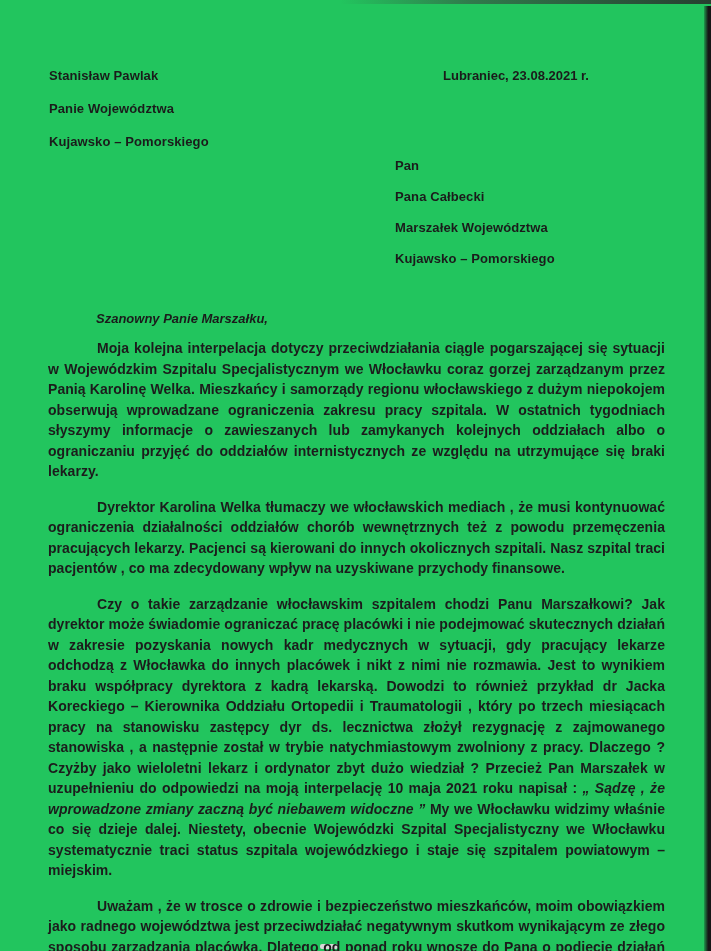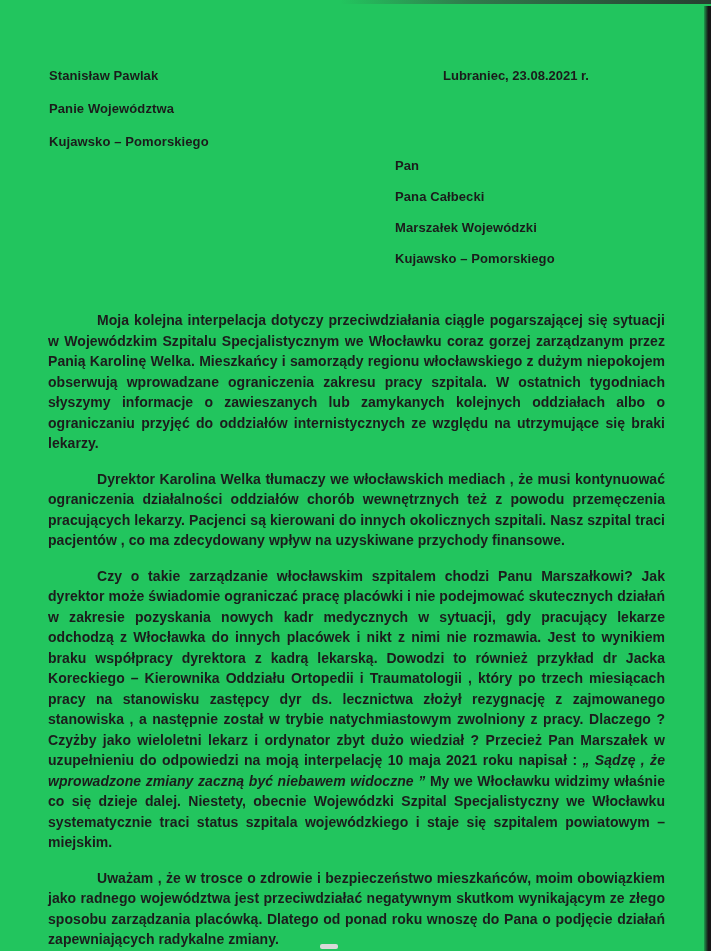--- a/index.html
+++ b/index.html
@@ -121,25 +121,26 @@
     <p>Stanisław Pawlak</p>
     <p>Panie Województwa</p>
     <p>Kujawsko – Pomorskiego</p>
   </div>
 
   <p class="date-line">Lubraniec, 23.08.2021 r.</p>
 
   <div class="recipient-block">
     <p>Pan</p>
     <p>Pana Całbecki</p>
-    <p>Marszałek Wojewódzki</p>
+    <p>Marszałek Województwa</p>
     <p>Kujawsko – Pomorskiego</p>
   </div>
 
   <div class="letter-body">
+    <p class="salutation">Szanowny Panie Marszałku,</p>
 
     <p class="body-par">Moja kolejna interpelacja dotyczy przeciwdziałania ciągle pogarszającej się sytuacji w Wojewódzkim Szpitalu Specjalistycznym we Włocławku coraz gorzej zarządzanym przez Panią Karolinę Welka. Mieszkańcy i samorządy regionu włocławskiego z dużym niepokojem obserwują wprowadzane ograniczenia zakresu pracy szpitala. W ostatnich tygodniach słyszymy informacje o zawieszanych lub zamykanych kolejnych oddziałach albo o ograniczaniu przyjęć do oddziałów internistycznych ze względu na utrzymujące się braki lekarzy.</p>
 
     <p class="body-par">Dyrektor Karolina Welka tłumaczy we włocławskich mediach , że musi kontynuować ograniczenia działalności oddziałów chorób wewnętrznych też z powodu przemęczenia pracujących lekarzy. Pacjenci są kierowani do innych okolicznych szpitali. Nasz szpital traci pacjentów , co ma zdecydowany wpływ na uzyskiwane przychody finansowe.</p>
 
     <p class="body-par">
       <span>Czy o takie zarządzanie włocławskim szpitalem chodzi Panu Marszałkowi? Jak dyrektor może świadomie ograniczać pracę placówki i nie podejmować skutecznych działań w zakresie pozyskania nowych kadr medycznych w sytuacji, gdy pracujący lekarze odchodzą z Włocławka do innych placówek i nikt z nimi nie rozmawia. Jest to wynikiem braku współpracy dyrektora z kadrą lekarską. Dowodzi to również przykład dr Jacka Koreckiego – Kierownika Oddziału Ortopedii i Traumatologii , który po trzech miesiącach pracy na stanowisku zastępcy dyr ds. lecznictwa złożył rezygnację z zajmowanego stanowiska , a następnie został w trybie natychmiastowym zwolniony z pracy. Dlaczego ? Czyżby jako wieloletni lekarz i ordynator zbyt dużo wiedział ? Przecież Pan Marszałek w uzupełnieniu do odpowiedzi na moją interpelację 10 maja 2021 roku napisał :</span>
       <span class="quote-segment">„ Sądzę , że wprowadzone zmiany zaczną być niebawem widoczne ”</span>
       <span>My we Włocławku widzimy właśnie co się dzieje dalej. Niestety, obecnie Wojewódzki Szpital Specjalistyczny we Włocławku systematycznie traci status szpitala wojewódzkiego i staje się szpitalem powiatowym – miejskim.</span>
     </p>

